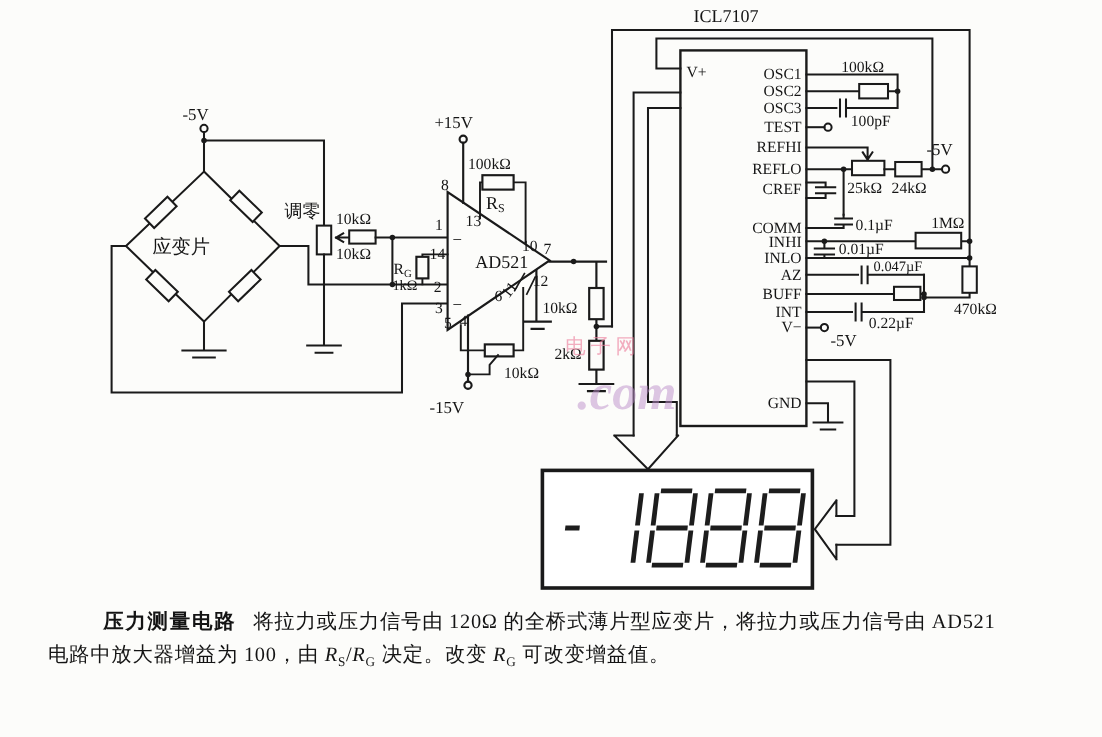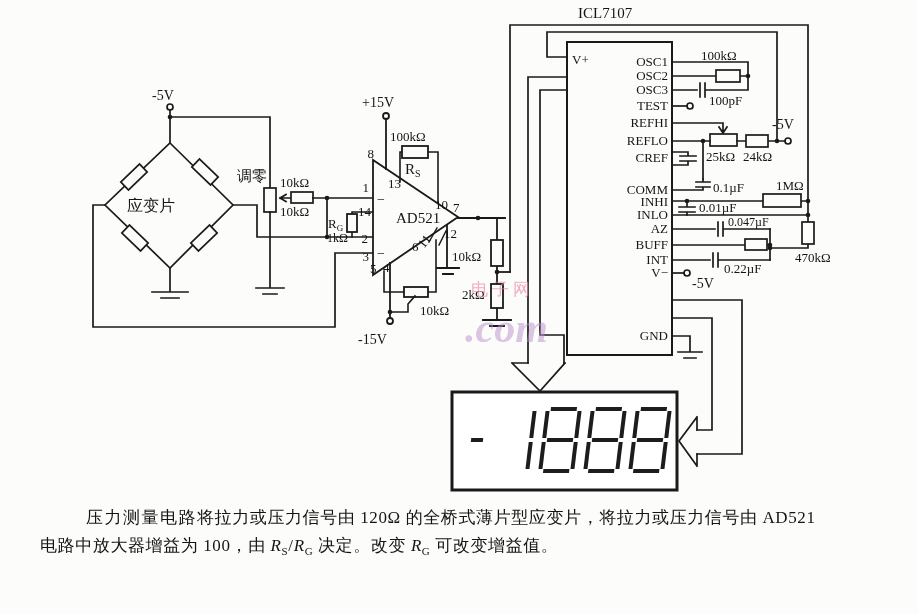--- a/index.html
+++ b/index.html
@@ -22,29 +22,29 @@
   .seg-f{left:0;top:4px;width:4px;height:27px}
   .seg-g{left:5px;right:5px;top:31px;height:4px}
 
   
   .watermark{position:absolute;left:383px;top:274px;width:220px;height:84px;z-index:3;
              pointer-events:none;line-height:1}
   .wm-brand{position:absolute;left:0;top:0;font-family:"Liberation Sans","DejaVu Sans",sans-serif;
             font-weight:bold;font-size:58px;letter-spacing:2px;color:rgba(226,88,88,.55)}
   .wm-cn{position:absolute;left:88px;top:7px;font-family:"DejaVu Sans",sans-serif;font-weight:normal;
          font-size:17px;letter-spacing:4px;color:rgba(236,130,160,.65)}
-  .wm-suffix{position:absolute;left:82px;top:33px;font-family:"Liberation Serif",serif;
+  .wm-suffix{position:absolute;left:98px;top:33px;font-family:"Liberation Serif",serif;
              font-style:italic;font-weight:bold;font-size:42px;color:rgba(188,142,202,.5)}
 
   
   .caption{position:absolute;left:40px;top:504px;width:860px;z-index:2;
            font-size:17px;letter-spacing:.6px}
   .caption p{margin:0;line-height:28px}
   .cap-first{text-indent:46px}
-  .cap-title{font-weight:normal;margin-right:0;letter-spacing:1.5px}
+  .cap-title{font-weight:bold;margin-right:14px;letter-spacing:1.5px}
   .rv{font-style:italic;font-family:"Liberation Serif",serif}
   .caption sub{font-size:11px}
 </style>
 </head>
 <body>
 
 <svg class="schematic" width="918" height="500" viewBox="0 0 918 500" stroke-linecap="square" fill="none">
 
   <g stroke="#1a1a1a" stroke-width="1.7">
     <circle cx="170" cy="107" r="3"></circle>

